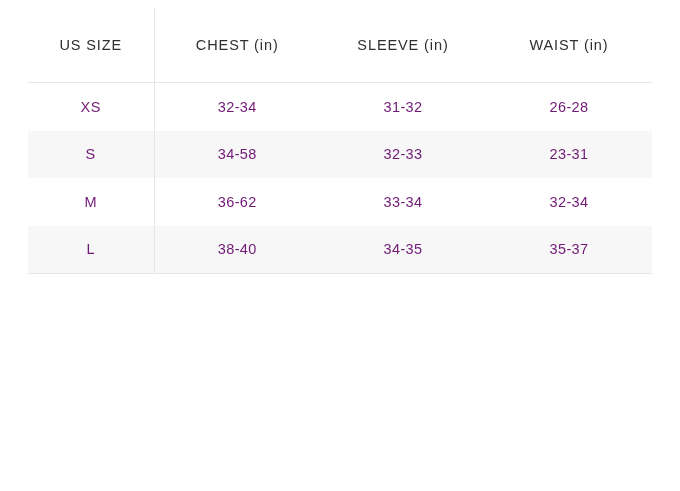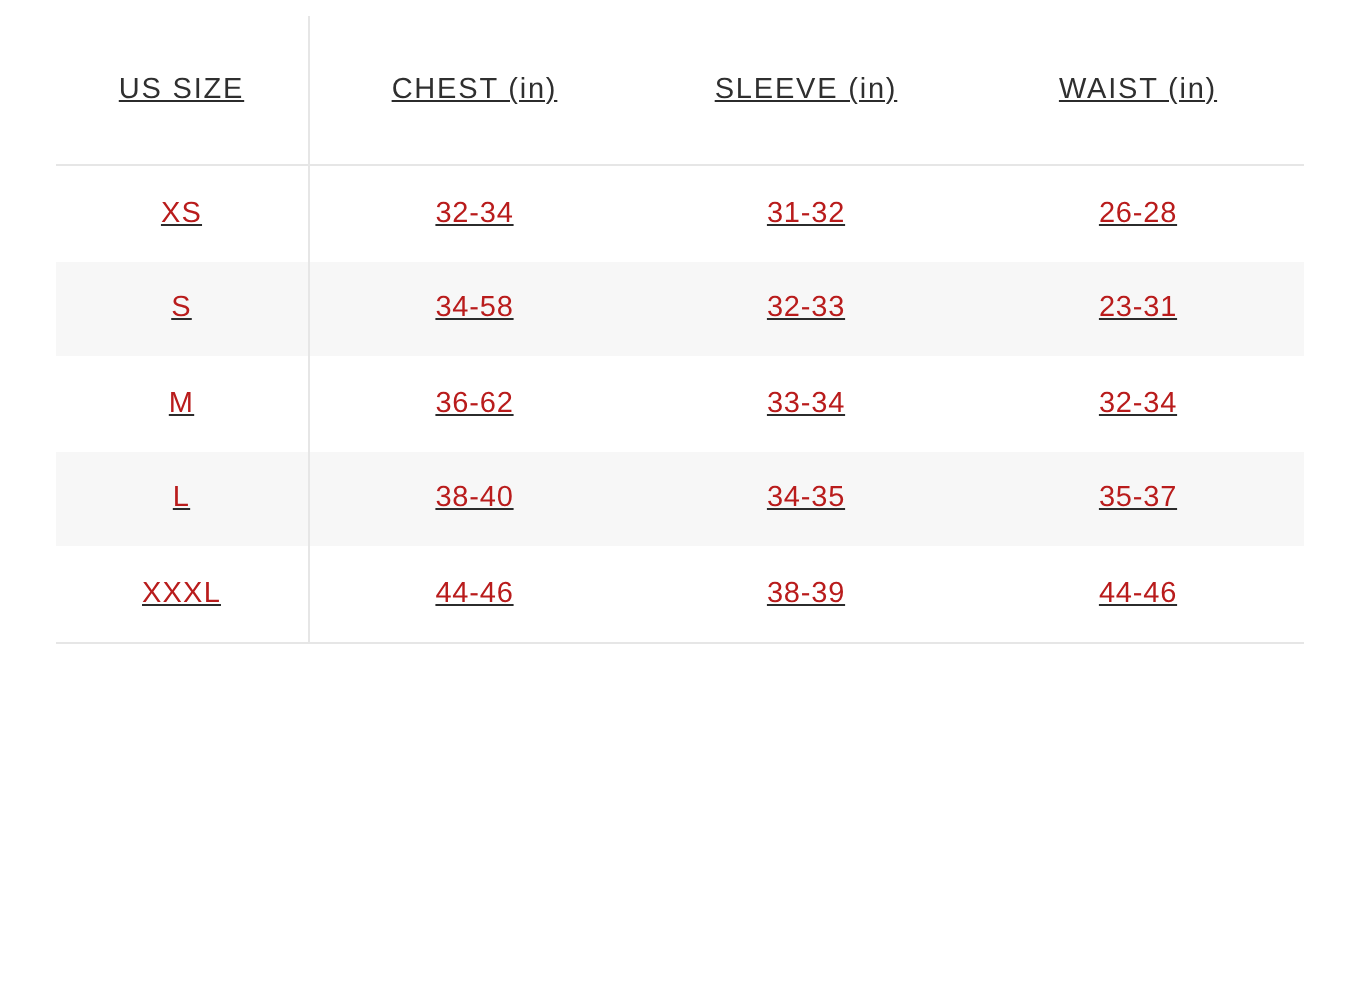--- a/index.html
+++ b/index.html
@@ -19,29 +19,28 @@
     position: absolute;
     left: 28px;
     top: 8px;
     width: 624px;
   }
 
   table.size-chart {
     border-collapse: collapse;
     width: 624px;
     table-layout: fixed;
-    text-decoration: underline;
   }
 
   table.size-chart th,
   table.size-chart td {
     text-align: center;
     font-weight: 400;
     font-size: 14.5px;
-    color: #b91c1c;
+    color: #701a75;
     padding: 0;
     height: 47.5px;
     vertical-align: middle;
     letter-spacing: 0.4px;
   }
 
   
   col.c0 { width: 126px; }
   col.c1 { width: 166px; }
   col.c2 { width: 166px; }
@@ -111,21 +110,15 @@
         <td>36-62</td>
         <td>33-34</td>
         <td>32-34</td>
       </tr>
       <tr class="row-alt">
         <td class="col-first">L</td>
         <td>38-40</td>
         <td>34-35</td>
         <td>35-37</td>
       </tr>
-      <tr>
-        <td class="col-first">XXXL</td>
-        <td>44-46</td>
-        <td>38-39</td>
-        <td>44-46</td>
-      </tr>
     </tbody>
   </table>
 </div>
 
 </body></html>

